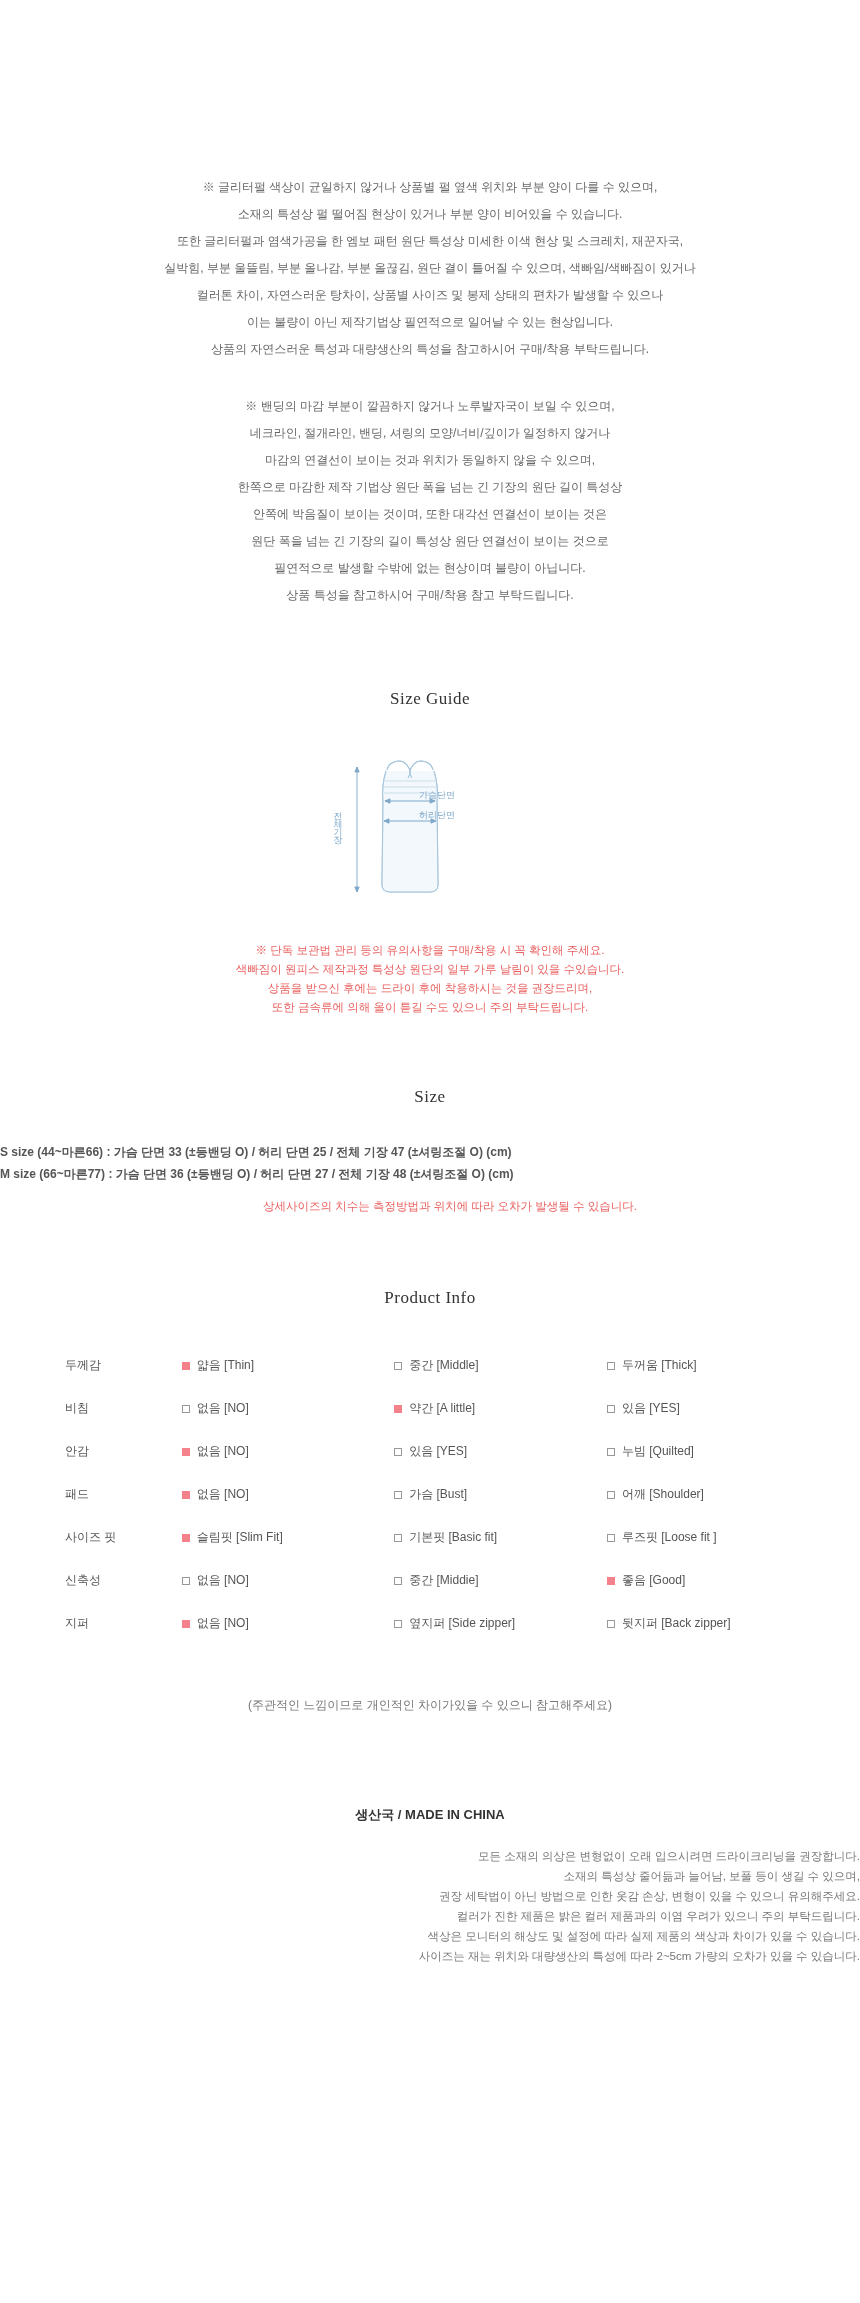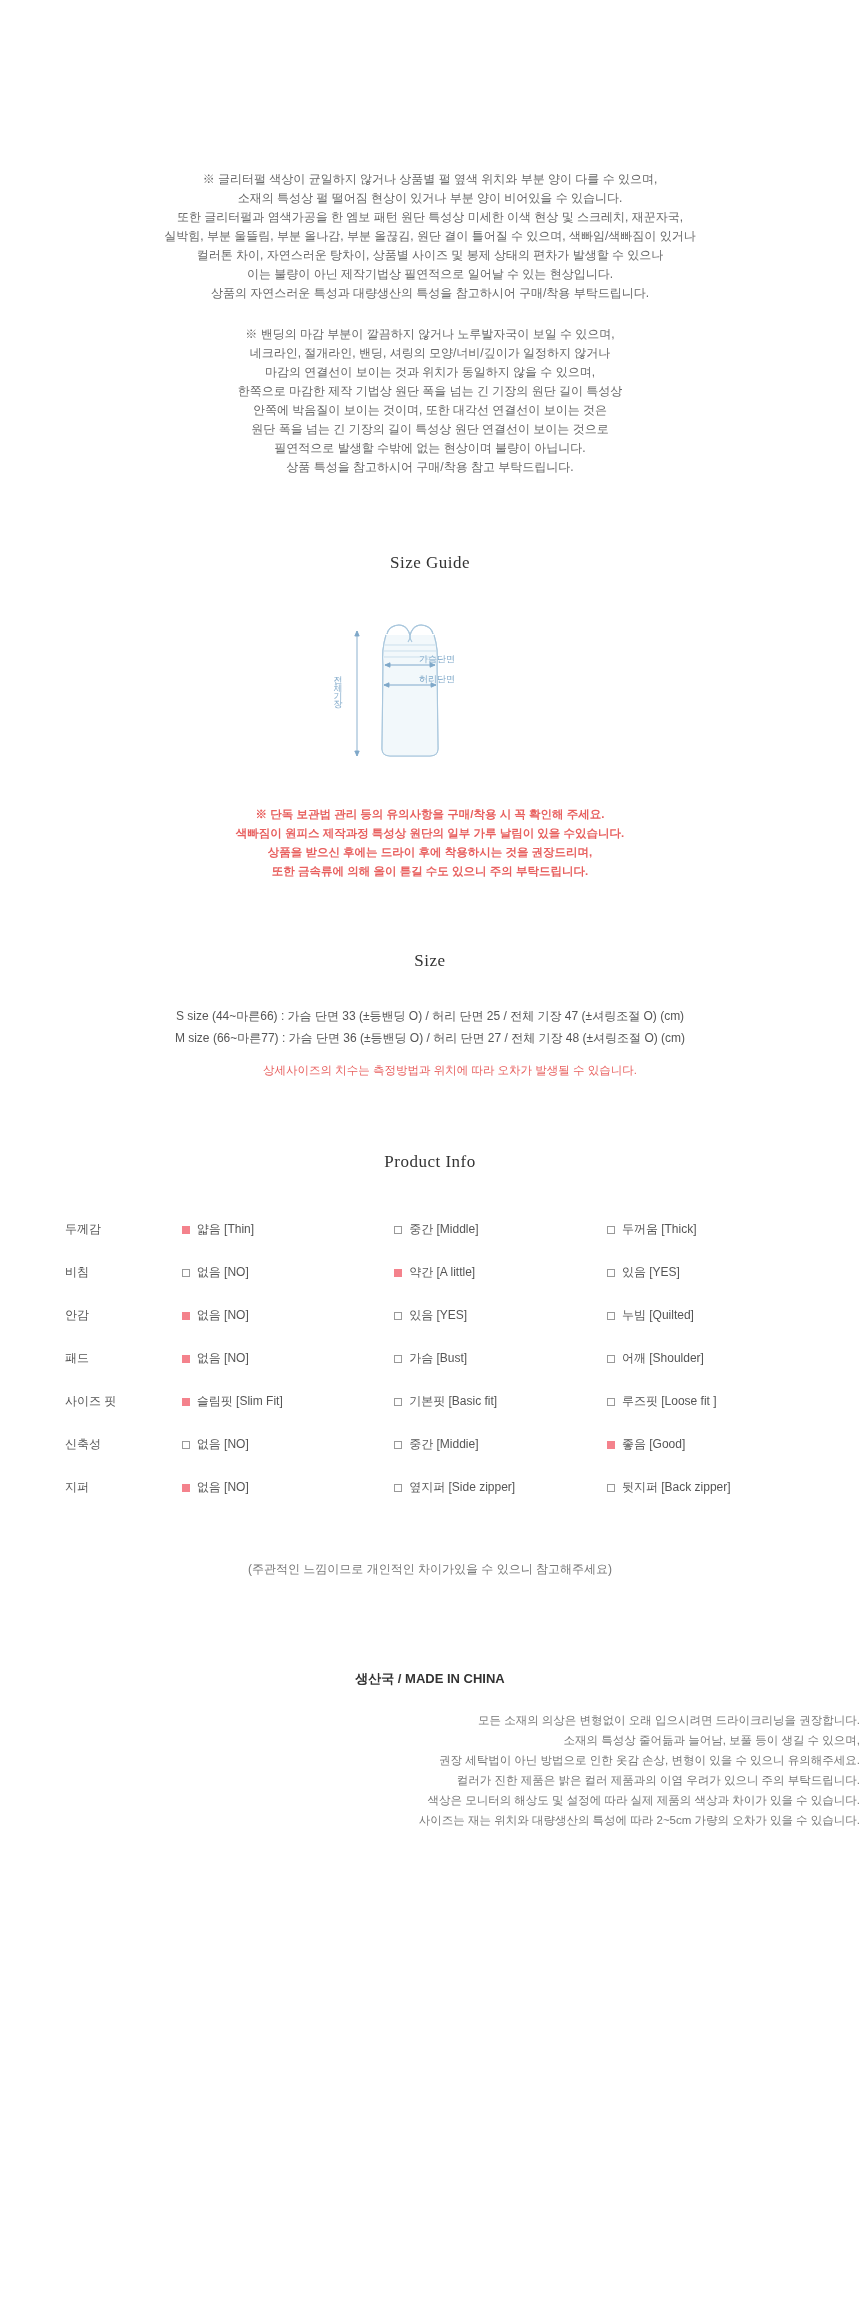--- a/index.html
+++ b/index.html
@@ -19,21 +19,21 @@
     margin: 0 auto;
     position: relative;
   }
   .notice-block {
     text-align: center;
     line-height: 19px;
     font-size: 12px;
     color: #666666;
   }
   .notice-block p {
-    margin: 0;
+    margin: 8px;
   }
   .spacer-top { height: 170px; }
   .gap-22 { height: 22px; }
 
   .section-title {
     text-align: center;
     font-family: "Liberation Serif", serif;
     font-size: 17px;
     color: #333333;
     letter-spacing: 0.5px;
@@ -68,29 +68,29 @@
     font-size: 9px;
   }
   .lbl-bust { left: 104px; top: 42px; }
   .lbl-waist { left: 104px; top: 62px; }
 
   .red-note {
     text-align: center;
     color: #e8605f;
     font-size: 11.5px;
     line-height: 19px;
-    font-weight: bold;
   }
   .red-note p { margin: 0; }
 
   .size-lines {
-    text-align: center;
+    text-align: left;
     font-size: 12px;
     color: #555555;
     line-height: 22px;
+    font-weight: bold;
   }
   .size-lines p { margin: 0; }
   .size-warn {
     text-align: center;
     color: #e8605f;
     font-size: 11.5px;
     margin-top: 14px;
     padding-left: 40px;
   }
 

